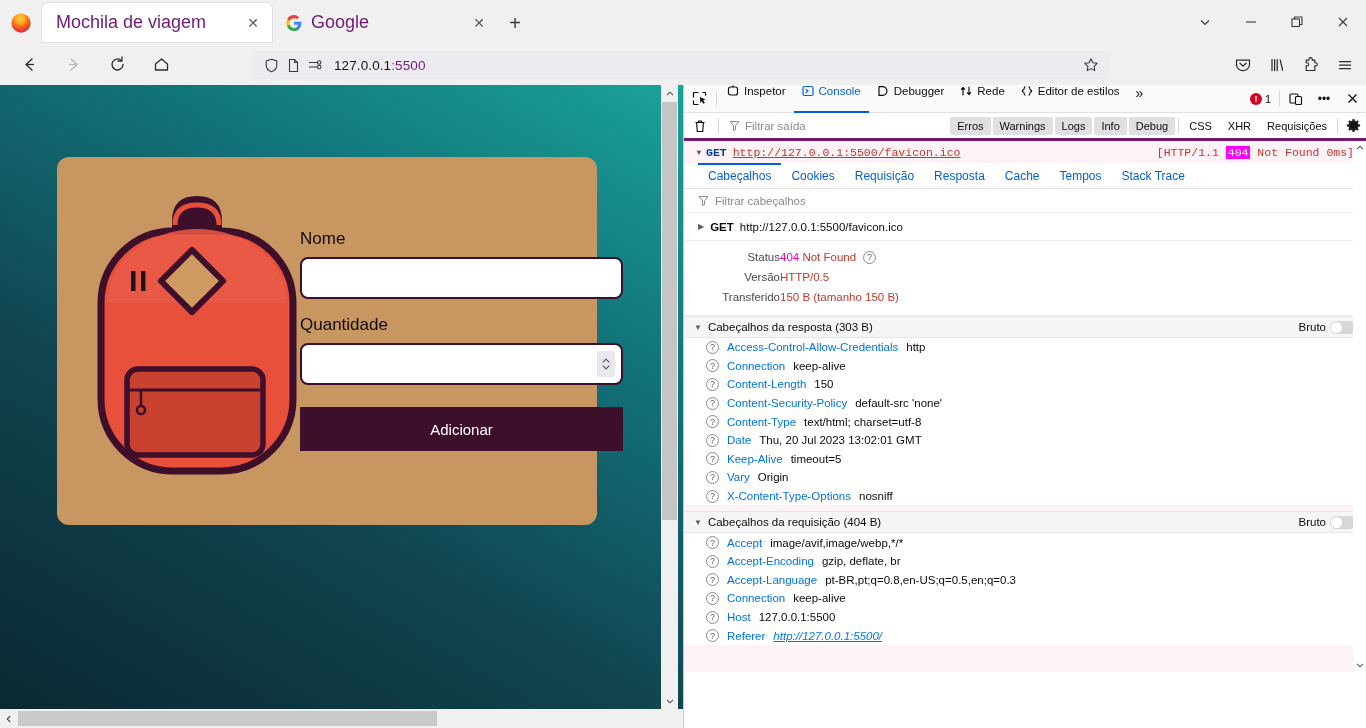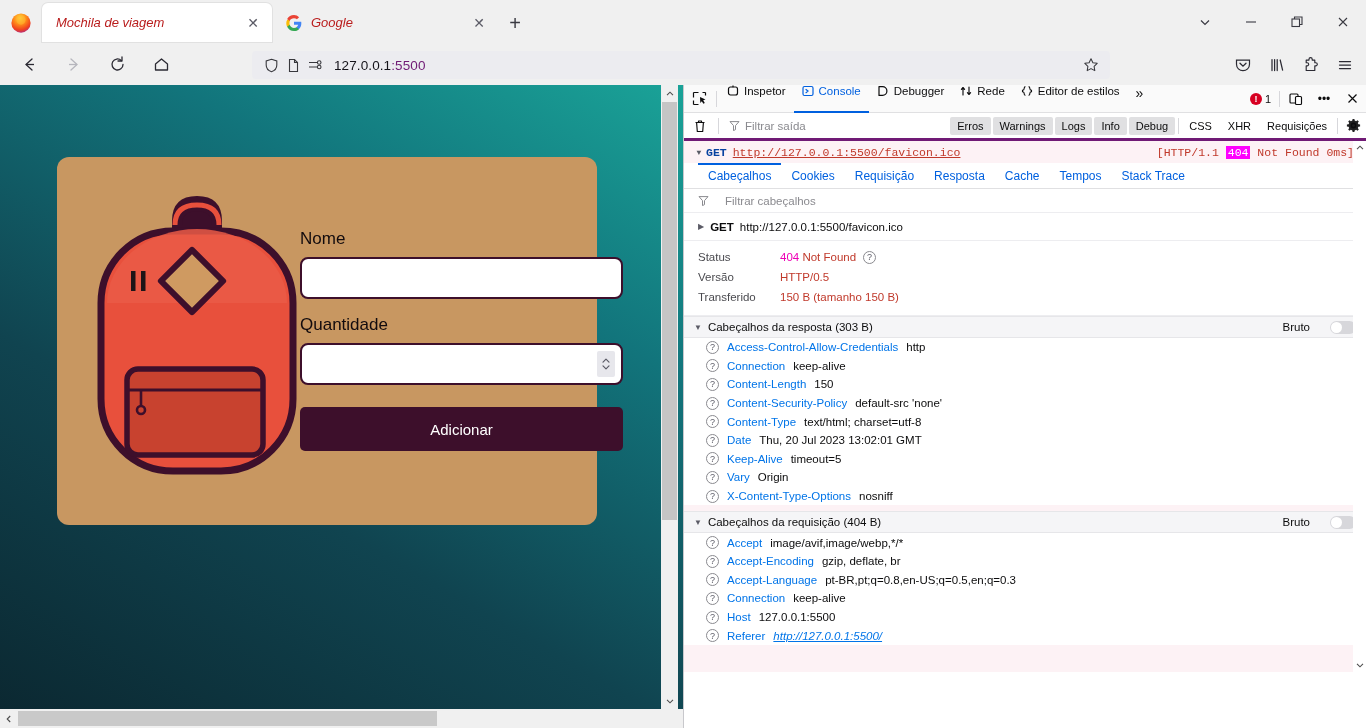--- a/index.html
+++ b/index.html
@@ -13,22 +13,22 @@
   
   .chrome { position:absolute; left:0; top:0; width:1366px; height:85px; background:#f0f0f0; }
 
   .tabstrip { position:absolute; left:0; top:0; width:1366px; height:44px; }
   .ff-logo { position:absolute; left:10px; top:12px; width:22px; height:22px; }
   .tab {
     position:absolute; top:3px; height:39px; border-radius:6px 6px 0 0;
     display:flex; align-items:center; padding:0 8px 0 14px;
   }
   .tab.active { background:#ffffff; box-shadow:0 0 0 1px rgba(0,0,0,.06); }
-  .tab-title { font-size:13px; color:#b91c1c; white-space:nowrap; overflow:hidden;
-               text-overflow:ellipsis; flex:1;font-style:italic; }
+  .tab-title { font-size:18px; color:#701a75; white-space:nowrap; overflow:hidden;
+               text-overflow:ellipsis; flex:1; }
   .tab-close { width:22px; height:22px; display:flex; align-items:center; justify-content:center;
                color:#5b5b66; font-size:14px; flex:0 0 auto; }
   .gicon { width:16px; height:16px; margin-right:9px; flex:0 0 auto; }
   .newtab { position:absolute; left:502px; top:10px; width:26px; height:26px;
             display:flex; align-items:center; justify-content:center; color:#3a3a42; font-size:20px; font-weight:300; }
 
   .wincontrols { position:absolute; right:0; top:0; height:44px; display:flex; align-items:center; }
   .wc { width:46px; height:44px; display:flex; align-items:center; justify-content:center; color:#3a3a42; }
 
   .navbar { position:absolute; left:0; top:44px; width:1366px; height:41px;
@@ -57,21 +57,21 @@
   .bp-wrap { position:absolute; left:20px; top:12px; width:240px; height:330px; }
   .form { position:absolute; left:243px; top:52px; width:272px; }
   .flabel { font-size:17px; color:#120b0e; font-family:"Liberation Sans", sans-serif;margin-top:20px; }
   .finput {
     width:323px; height:42px; background:#fff; border:2.5px solid #3d0f2b;
     border-radius:8px; margin-top:8px; display:flex; align-items:center; justify-content:flex-end;
   }
   .spin { width:18px; height:26px; margin-right:6px; background:#e7e7ec; border-radius:2px;
           display:flex; flex-direction:column; align-items:center; justify-content:center; }
   .addbtn {
-    width:323px; height:44px; background:#3d0f2b; border-radius:5px; margin-top:22px;
+    width:323px; height:44px; background:#3d0f2b; border-radius:0; margin-top:22px;
     display:flex; align-items:center; justify-content:center; color:#fff; font-size:15px;
     border:none; cursor:pointer; font-family:"Liberation Sans", sans-serif;
   }
 
   
   .vsb { position:absolute; left:661px; top:85px; width:17px; height:624px; background:#f0f0f0; }
   .vsb-btn { width:17px; height:17px; display:flex; align-items:center; justify-content:center;
              color:#4d4d4d; font-size:9px; }
   .vsb-thumb { position:absolute; left:1px; top:17px; width:15px; height:418px; background:#c5c5c5; border-radius:0; }
   .hsb { position:absolute; left:0; top:709px; width:678px; height:19px; background:#f0f0f0; }
@@ -116,41 +116,41 @@
   .m-url { color:#c0392b; text-decoration:underline; }
   .m-right { margin-left:auto; margin-right:12px; color:#c0392b; }
   .code404 { background:#ff00ff; color:#fff; padding:0 2px; }
 
   .subtabs { height:26px; background:#fff; display:flex; align-items:flex-end;
              padding-left:14px; border-bottom:1px solid #e0e0e2; }
   .subtab { padding:0 10px; height:25px; display:flex; align-items:center;
             font-size:12px; color:#0060df; }
   .subtab.active { box-shadow: inset 0 2px 0 #0060df; }
 
-  .hdr-filter { height:24px; background:#fff; display:flex; align-items:center; gap:16px;
+  .hdr-filter { height:24px; background:#fff; display:flex; align-items:center; gap:6px;
                 padding-left:14px; color:#8a8a8f; font-size:11.5px; border-bottom:1px solid #ededf0; }
   .reqline { height:28px; background:#fff; display:flex; align-items:center; gap:6px;
              padding-left:14px; font-size:11.5px; border-bottom:1px solid #ededf0; }
   .reqline .tri { color:#5b5b66; font-size:8px; }
   .reqline .mm { font-weight:bold; color:#0c0c0d; }
   .reqline .uu { color:#0c0c0d; }
 
   .statusgrid { background:#fff; padding:6px 0 8px 0; border-bottom:1px solid #ededf0; }
   .srow { display:flex; height:20px; align-items:center; font-size:11.5px; }
-  .skey { width:96px; padding-left:14px; color:#4a4a4f; }
+  .skey { width:96px; padding-left:14px; color:#4a4a4f;text-align:right; }
   .sval { color:#c0392b; display:flex; align-items:center; gap:7px; }
   .sval .magenta { color:#ed00b5; }
   .qmark { width:13px; height:13px; border-radius:50%; border:1px solid #8a8a8f;
            color:#5b5b66; font-size:9px; display:flex; align-items:center; justify-content:center; }
 
   .sechead { height:22px; background:#f5f5f7; display:flex; align-items:center;
              padding-left:10px; font-size:11.5px; color:#0c0c0d; border-top:1px solid #e6e6e9;
              border-bottom:1px solid #e6e6e9; }
   .sechead .tri { color:#5b5b66; font-size:8px; margin-right:6px; }
-  .raw { margin-left:auto; margin-right:10px; display:flex; align-items:center; gap:20px; }
+  .raw { margin-left:auto; margin-right:10px; display:flex; align-items:center; gap:4px; }
   .toggle { width:26px; height:13px; border-radius:7px; background:#d7d7db; position:relative; }
   .toggle::after { content:''; position:absolute; left:1px; top:1px; width:11px; height:11px;
                    border-radius:50%; background:#fff; }
 
   .hrow { height:18.6px; display:flex; align-items:center; padding-left:22px; gap:8px;
           font-size:11.5px; background:#fff; }
   .hname { color:#0074e8; }
   .hval { color:#0c0c0d; }
   .hval.link { color:#0074e8; text-decoration:underline; font-style:italic; }
 

